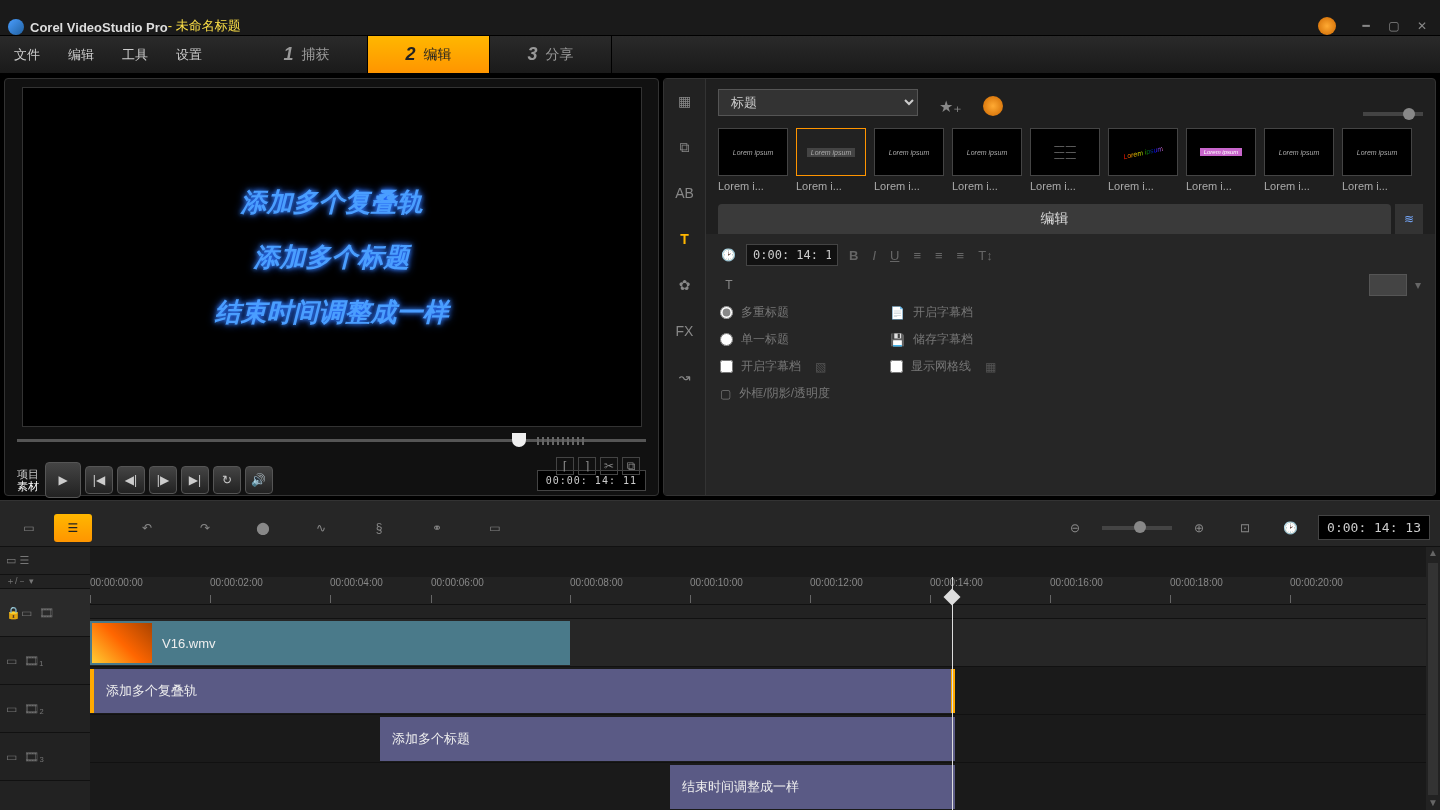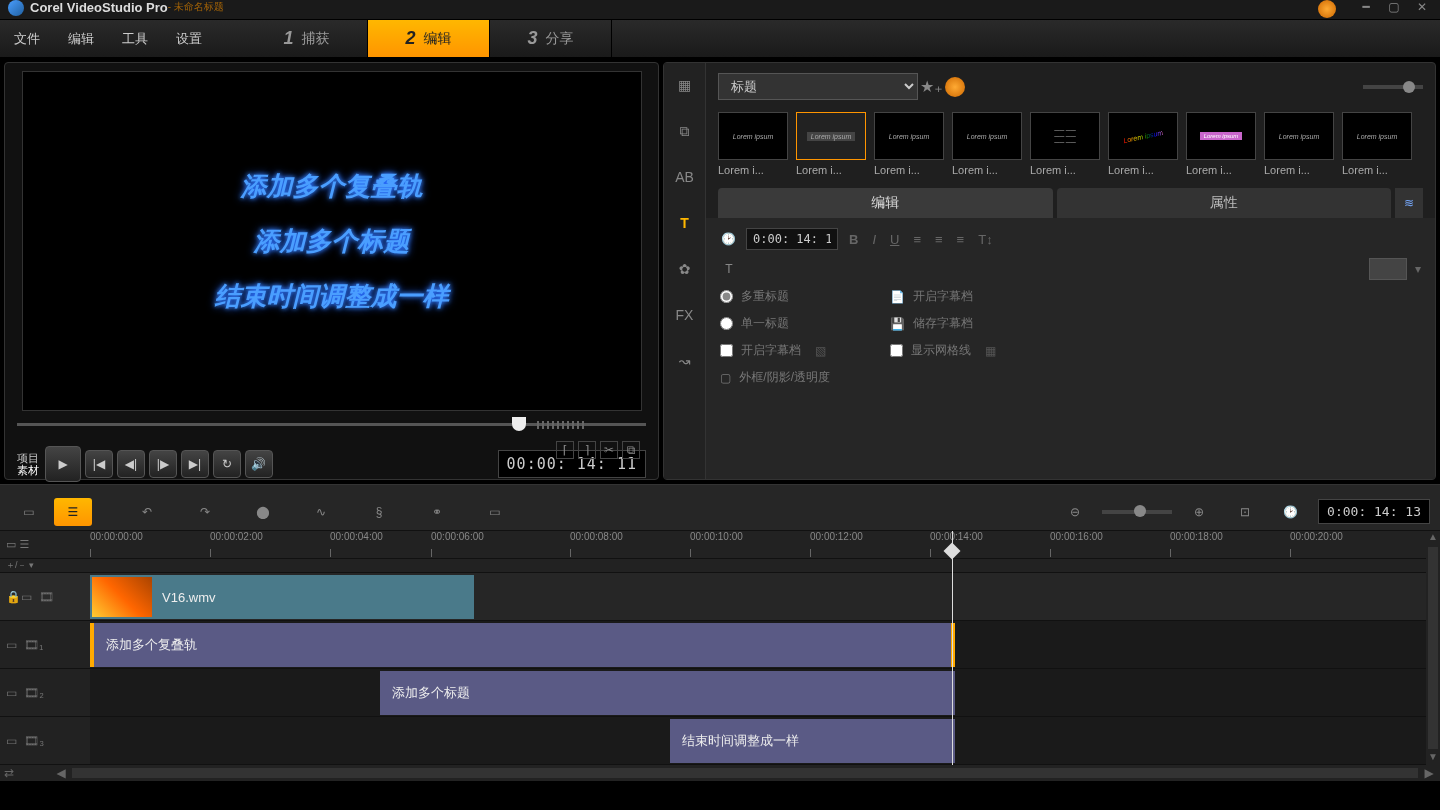--- a/index.html
+++ b/index.html
@@ -1,22 +1,22 @@
 <!DOCTYPE html>
 <html><head>
 <meta charset="utf-8">
 <style>
 * { margin:0; padding:0; box-sizing:border-box; font-family:"Microsoft YaHei",Arial,sans-serif; }
 body { background:#000; color:#aaa; font-size:12px; width:1440px; height:810px; overflow:hidden; }
 
 
-.titlebar { height:20px; background:#1a1a1a; display:flex; align-items:flex-start; padding:0 8px; border-bottom:1px solid #000; }
+.titlebar { height:36px; background:#1a1a1a; display:flex; align-items:flex-end; padding:0 8px; border-bottom:1px solid #000; }
 .titlebar .logo { width:16px; height:16px; background:linear-gradient(135deg,#4a9eff,#2060a0); border-radius:50%; margin-right:6px; }
 .titlebar .title { color:#ddd; font-size:13px; font-weight:bold; }
-.titlebar .sub { color:#a16207; font-size:10px; }
+.titlebar .sub { color:#fde047; font-size:13px; }
 .titlebar .spacer { flex:1; }
 .titlebar .winbtn { width:20px; height:16px; margin-left:8px; color:#888; text-align:center; cursor:pointer; }
 .titlebar .badge { width:18px; height:18px; border-radius:50%; background:radial-gradient(circle,#ffaa33,#cc6600); margin-right:12px; }
 
 
 .menubar { height:38px; background:linear-gradient(#2a2a2a,#1a1a1a); display:flex; align-items:center; border-bottom:1px solid #000; }
 .menubar .mitem { padding:0 14px; color:#ccc; font-size:13px; line-height:38px; cursor:pointer; }
 .steps { display:flex; margin-left:30px; height:100%; }
 .step { width:122px; display:flex; align-items:center; justify-content:center; font-size:14px; color:#999; cursor:pointer; border-right:1px solid #000; background:linear-gradient(#2a2a2a,#1a1a1a); }
 .step .num { font-style:italic; font-size:18px; margin-right:8px; font-weight:bold; }
@@ -34,28 +34,28 @@
 .scrub .track { height:3px; background:#555; position:relative; }
 .scrub .thumb { position:absolute; left:495px; top:-6px; width:14px; height:14px; background:#eee; border-radius:0 0 7px 7px; }
 .scrub .marks { position:absolute; left:520px; top:-2px; display:flex; gap:3px; }
 .scrub .marks span { width:2px; height:8px; background:#666; display:block; }
 .scrub .sidebtn { position:absolute; right:6px; top:18px; display:flex; gap:4px; }
 .scrub .sb { width:18px; height:18px; border:1px solid #444; color:#888; text-align:center; line-height:16px; }
 .playbar { display:flex; align-items:center; margin:20px 12px 6px; }
 .playbar .lbl { font-size:11px; color:#ccc; line-height:12px; margin-right:6px; text-align:right; }
 .playbar .pbtn { width:28px; height:28px; background:linear-gradient(#444,#222); border:1px solid #555; border-radius:4px; margin-right:4px; display:flex; align-items:center; justify-content:center; color:#ccc; cursor:pointer; }
 .playbar .pbtn.big { width:36px; height:36px; }
-.playbar .tc { margin-left:auto; background:#000; border:1px solid #444; padding:4px 8px; font-family:monospace; color:#ccc; font-size:15px; letter-spacing:1px; }
+.playbar .tc { margin-left:auto; background:#000; border:1px solid #444; padding:4px 8px; font-family:monospace; color:#ccc; font-size:10px; letter-spacing:1px; }
 
 
 .rside { width:42px; background:#222; border-right:1px solid #333; display:flex; flex-direction:column; align-items:center; padding-top:8px; gap:18px; }
 .rside .rb { width:28px; height:28px; color:#888; display:flex; align-items:center; justify-content:center; font-size:14px; cursor:pointer; }
 .rside .rb.active { color:#ffb700; }
 .rcontent { flex:1; display:flex; flex-direction:column; }
-.rtop { padding:10px 12px; display:flex; align-items:center; gap:2px; }
+.rtop { padding:10px 12px; display:flex; align-items:flex-end; gap:21px; }
 .rtop select { background:#333; border:1px solid #555; color:#ccc; padding:4px 8px; width:200px; font-size:13px; }
 .rtop .star { color:#888; font-size:16px; }
 .rtop .ball { width:20px;height:20px;border-radius:50%;background:radial-gradient(circle,#ffaa33,#cc6600); }
 .rtop .slider { margin-left:auto; width:60px; height:4px; background:#444; position:relative; }
 .rtop .slider::after { content:""; position:absolute; right:8px; top:-4px; width:12px; height:12px; background:#888; border-radius:50%; }
 .thumbs { display:flex; gap:8px; padding:2px 12px; }
 .thumb-item { width:70px; }
 .thumb-box { width:70px; height:48px; background:#000; border:1px solid #444; display:flex; align-items:center; justify-content:center; font-size:7px; color:#aaa; font-style:italic; position:relative; overflow:hidden; }
 .thumb-box.sel { border:1px solid #ff9500; }
 .thumb-lbl { font-size:11px; color:#aaa; margin-top:4px; white-space:nowrap; overflow:hidden; text-overflow:ellipsis; width:70px; }
@@ -93,28 +93,28 @@
 .tl-toolbar .rgrp { margin-left:auto; display:flex; align-items:center; gap:8px; }
 .tl-toolbar .zslider { width:70px; height:4px; background:#444; position:relative; }
 .tl-toolbar .zslider::after { content:""; position:absolute; left:32px; top:-5px; width:12px; height:12px; background:#888; border-radius:50%; }
 .tl-toolbar .tltc { background:#000; border:1px solid #444; padding:4px 8px; font-family:monospace; color:#ccc; font-size:13px; }
 
 .tl-body { display:flex; }
 .tl-left { width:90px; background:#222; }
 .tl-head { height:28px; border-bottom:1px solid #111; display:flex; align-items:center; padding:0 6px; gap:6px; color:#777; font-size:11px; }
 .tl-track { height:48px; border-bottom:1px solid #111; display:flex; align-items:center; padding:0 6px; gap:8px; color:#777; }
 .tl-track.vid { background:#2a2a2a; }
-.tl-right { flex:1; position:relative; background:#1a1a1a; overflow:hidden; }
+.tl-right { flex:1; position:relative; background:#1a1a1a; overflow:hidden;margin-top:30px; }
 .ruler { height:28px; background:#222; position:relative; border-bottom:1px solid #111; }
 .ruler .tick { position:absolute; top:0; font-size:10px; color:#888; }
 .ruler .tick::after { content:""; position:absolute; left:0; top:18px; width:1px; height:8px; background:#666; }
 .track-row { height:48px; border-bottom:1px solid #111; position:relative; }
 .track-row.vid { background:#262626; }
 .clip { position:absolute; top:2px; height:44px; display:flex; align-items:center; padding:0 12px; font-size:13px; color:#eee; }
-.clip.video { background:#4a7a8a; left:0; width:384px; }
+.clip.video { background:#4a7a8a; left:0; width:480px; }
 .clip.video .th { width:60px; height:40px; background:linear-gradient(45deg,#ffcc33,#ff6600,#aa4400); margin-right:10px; margin-left:-10px; }
 .clip.t1 { background:#5a5a85; left:0; width:865px; border-left:4px solid #ffaa00; border-right:4px solid #ffaa00; }
 .clip.t2 { background:#5a5a85; left:290px; width:575px; }
 .clip.t3 { background:#5a5a85; left:580px; width:285px; }
 .playhead { position:absolute; left:862px; top:0; bottom:0; width:1px; background:#ddd; }
 .playhead::before { content:""; position:absolute; top:14px; left:-6px; width:12px; height:12px; background:#ddd; transform:rotate(45deg); }
 .tl-scroll { height:16px; background:#222; display:flex; align-items:center; padding:0 4px; }
 .tl-scroll .sbtn { width:14px; color:#666; text-align:center; }
 .tl-scroll .strack { flex:1; height:10px; background:#333; margin:0 4px; }
 .rsb { width:14px; background:#222; display:flex; flex-direction:column; }
@@ -260,21 +260,20 @@
             <div class="thumb-box">Lorem ipsum</div>
             <div class="thumb-lbl">Lorem i...</div>
           </div>
         <div class="thumb-item">
             <div class="thumb-box">Lorem ipsum</div>
             <div class="thumb-lbl">Lorem i...</div>
           </div>
       </div>
       <div class="tabs">
         <div class="tab active">编辑</div>
-        <div class="tab">属性</div>
         <div class="expand">≋</div>
       </div>
       <div class="props">
         <div class="prow">
           <span class="ic">🕑</span>
           <input class="tcin" value="0:00: 14: 13" style="">
           <span class="fmtbtn"><b>B</b></span>
           <span class="fmtbtn"><i>I</i></span>
           <span class="fmtbtn"><u>U</u></span>
           <span class="fmtbtn">≡</span>

